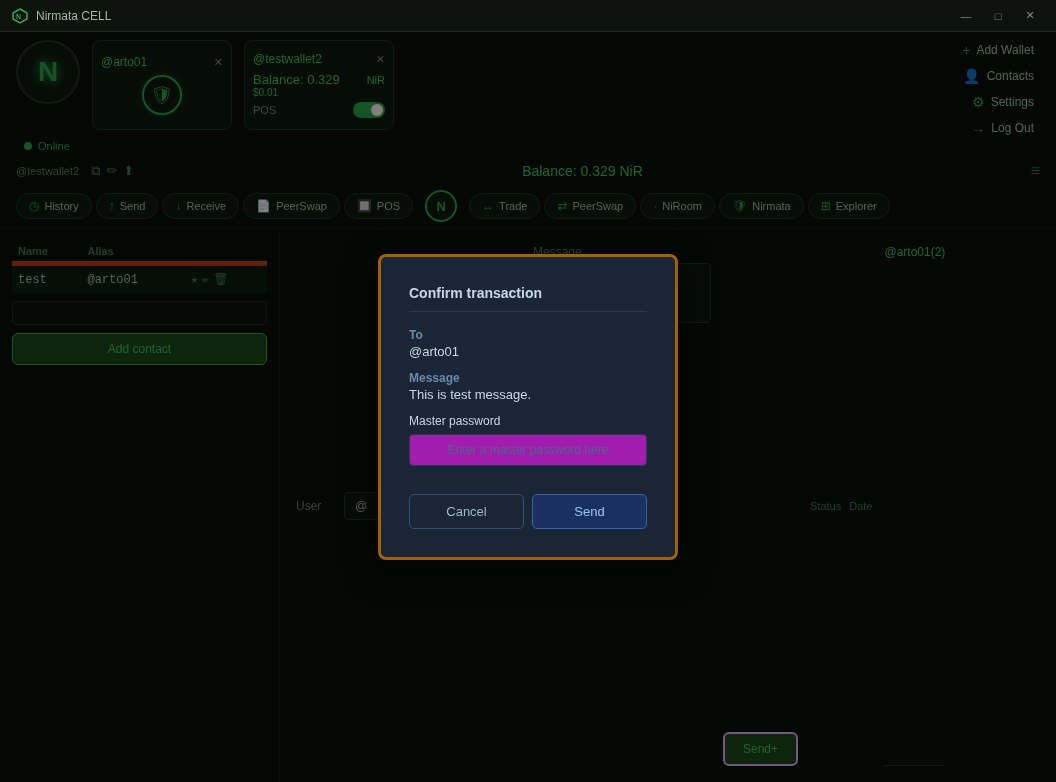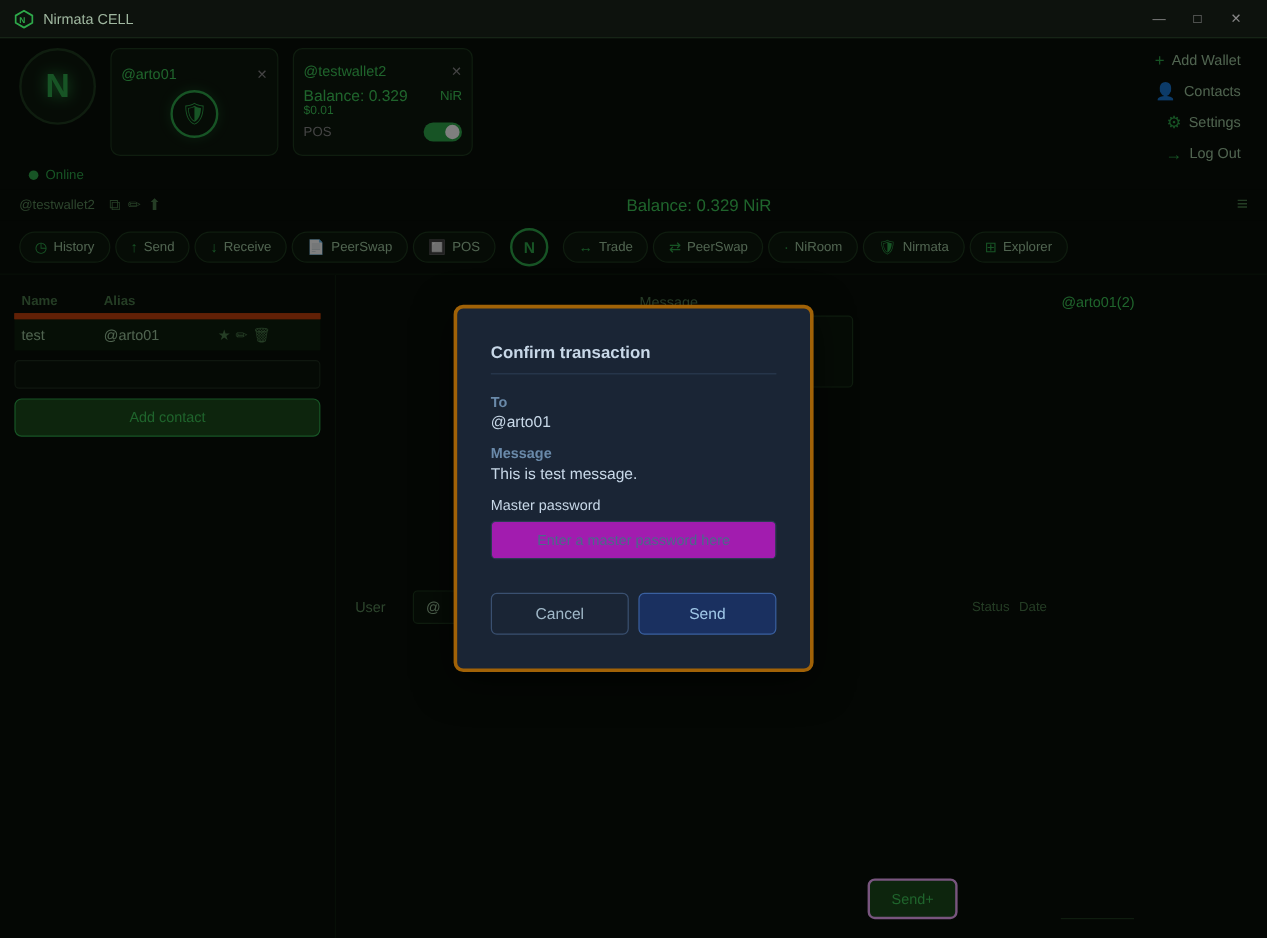--- a/index.html
+++ b/index.html
@@ -303,20 +303,21 @@
       padding: 4px 6px;
       border-bottom: 5px solid #c2410c;
     }
     .contacts-table td {
       font-size: 12px;
       color: #a0c8a0;
       padding: 6px 6px;
     }
     .contact-row-active {
       background: #0d1f0d;
+      font-family: Liberation Mono, monospace;
     }
     .contact-actions {
       display: flex;
       gap: 4px;
     }
     .c-action { font-size: 12px; color: #4a7a4a; cursor: pointer; }
     .search-input-small {
       width: 100%;
       background: #0a140a;
       border: 1px solid #1e2e1e;

